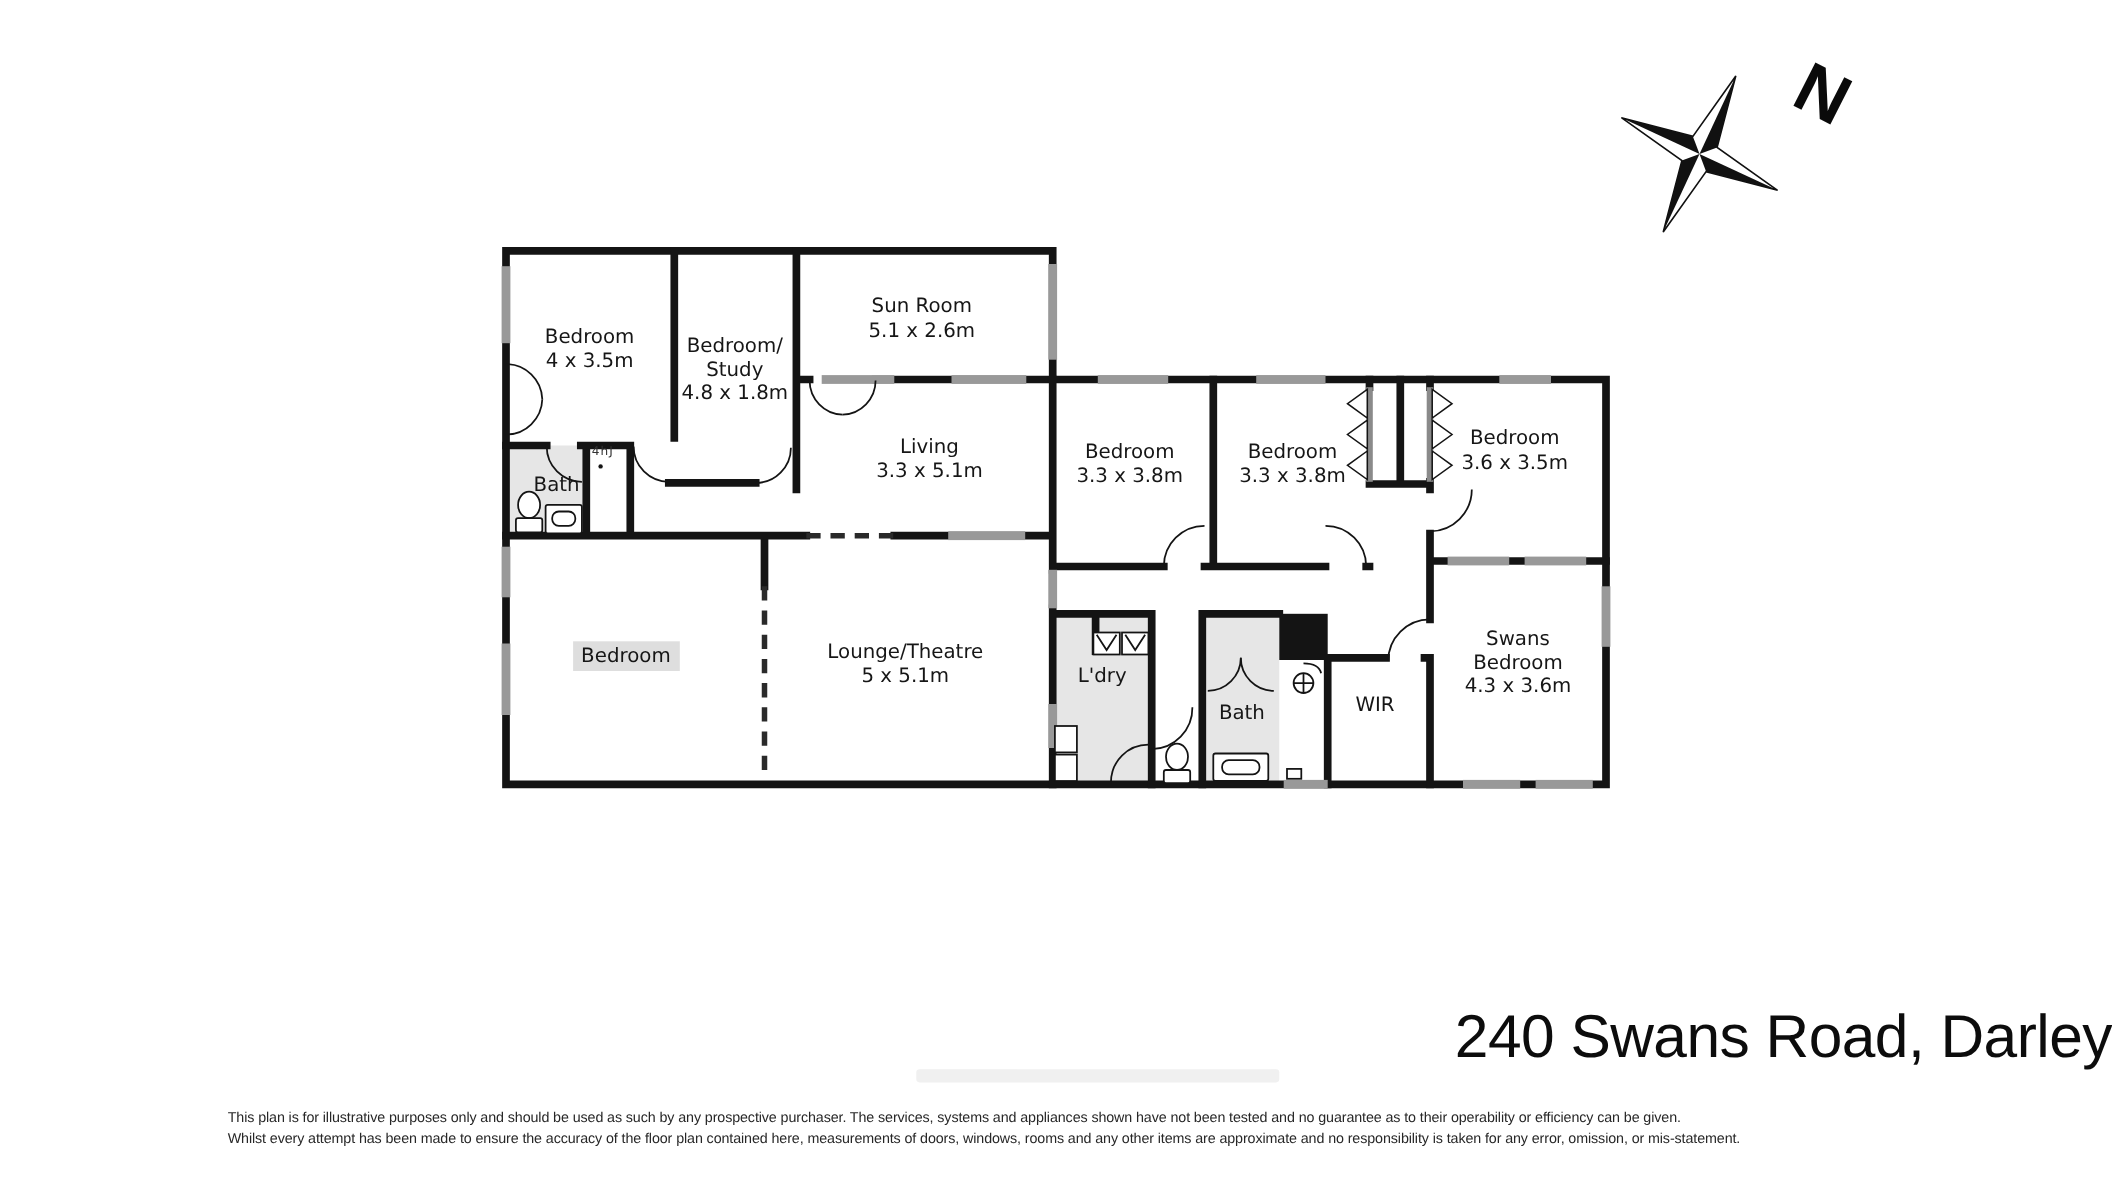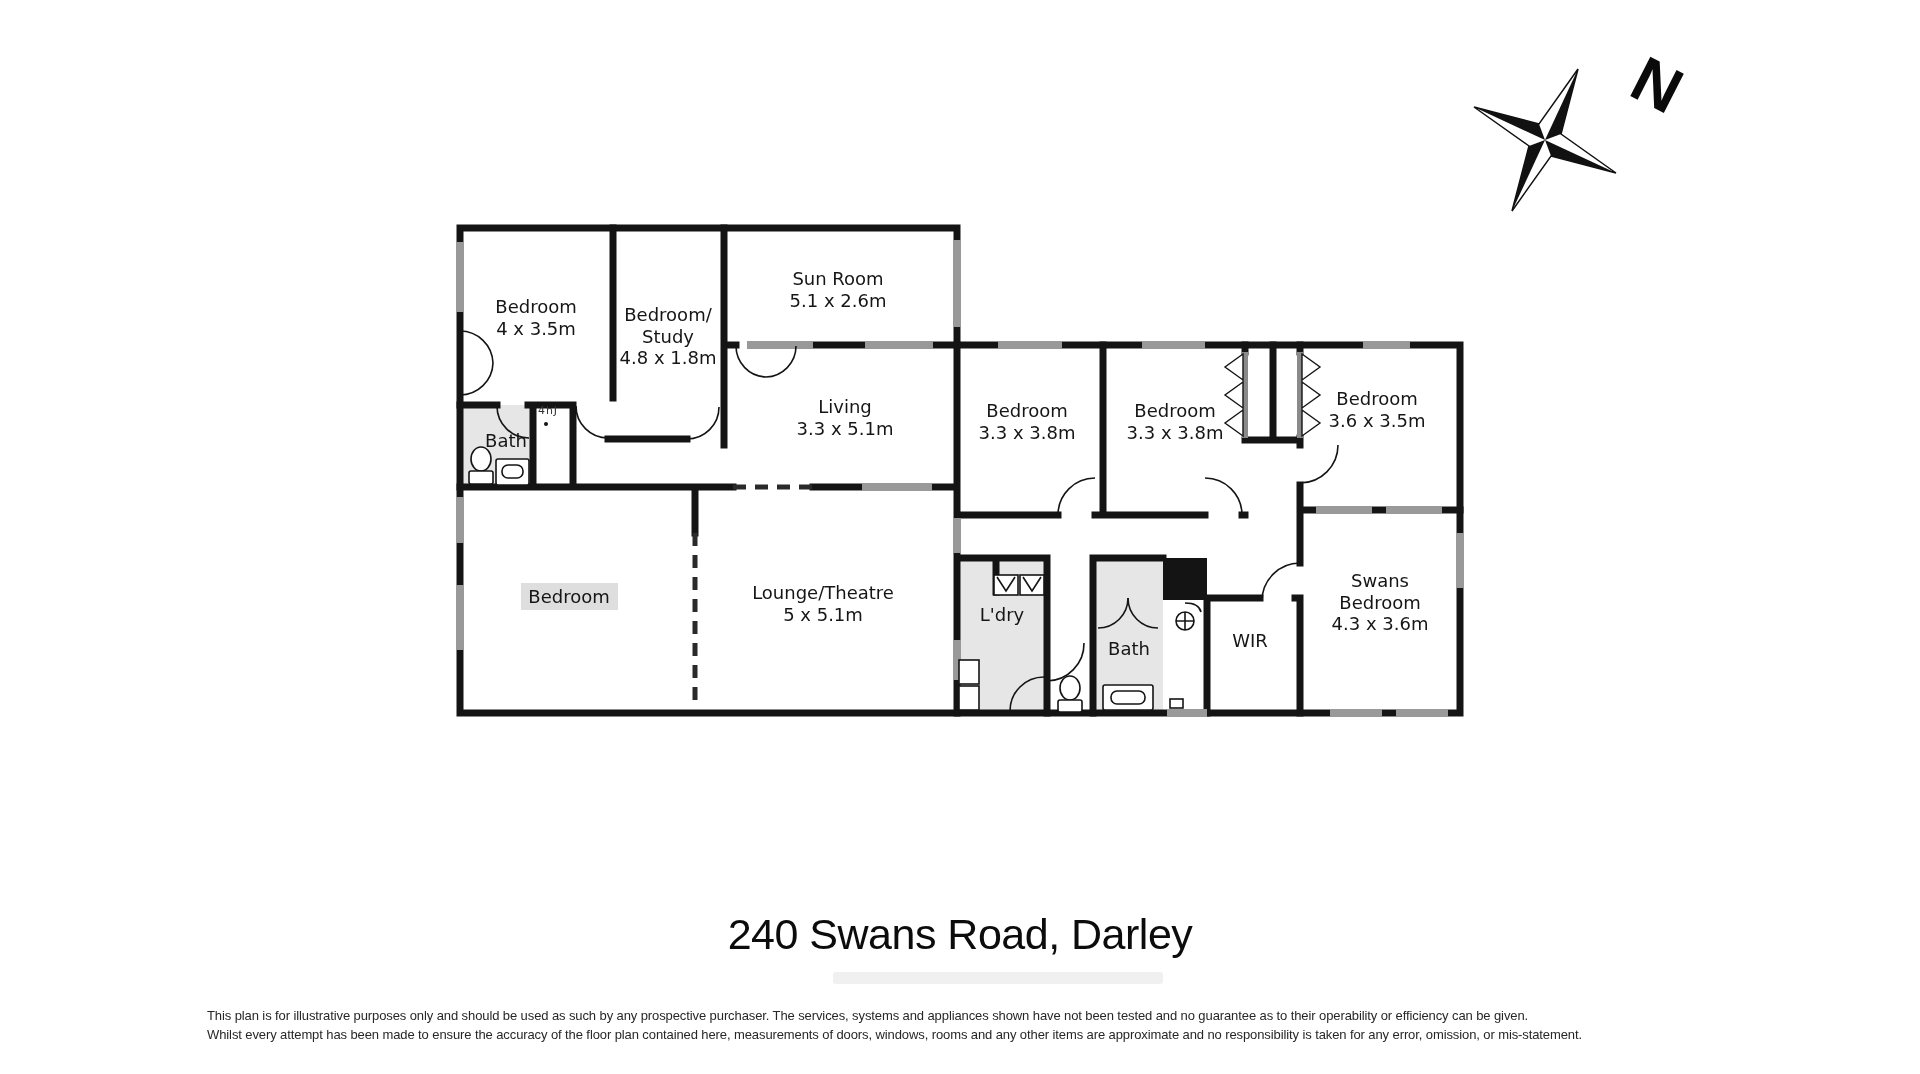--- a/index.html
+++ b/index.html
@@ -4,22 +4,22 @@
 <style>
   html,body{margin:0;padding:0;background:#ffffff;}
   .canvas{position:relative;width:1920px;height:1074px;background:#ffffff;overflow:hidden;
           font-family:"DejaVu Sans","Liberation Sans",sans-serif;}
   .plan-svg{position:absolute;left:0;top:0;width:1920px;height:1074px;}
   .room-label{position:absolute;transform:translateX(-50%);text-align:center;
               font-size:18px;line-height:21.5px;color:#161616;white-space:nowrap;}
   .room-label span{display:block;}
   .tiny-label{position:absolute;transform:translateX(-50%);font-size:11px;color:#333;
               letter-spacing:1px;}
-  .page-title{position:absolute;left:0;right:0;top:910px;text-align:center;
-              font-size:43px;letter-spacing:-0.5px;color:#0c0c0c;font-weight:400;
+  .page-title{position:absolute;left:0;right:0;top:910px;text-align:right;
+              font-size:55px;letter-spacing:-0.5px;color:#0c0c0c;font-weight:400;
               font-family:"Liberation Sans","DejaVu Sans",sans-serif;}
   .disclaimer{position:absolute;left:207px;top:1006px;font-size:13px;line-height:19px;
               color:#272727;letter-spacing:-0.1px;
               font-family:"Liberation Sans","DejaVu Sans",sans-serif;}
   .compass-n{position:absolute;left:1634px;top:48px;font-size:64px;font-weight:bold;
              color:#0a0a0a;transform:rotate(27deg);
              font-family:"Liberation Sans","DejaVu Sans",sans-serif;}
   .smudge{position:absolute;left:833px;top:972px;width:330px;height:12px;
           background:#f0f0f0;border-radius:3px;}
 </style>

